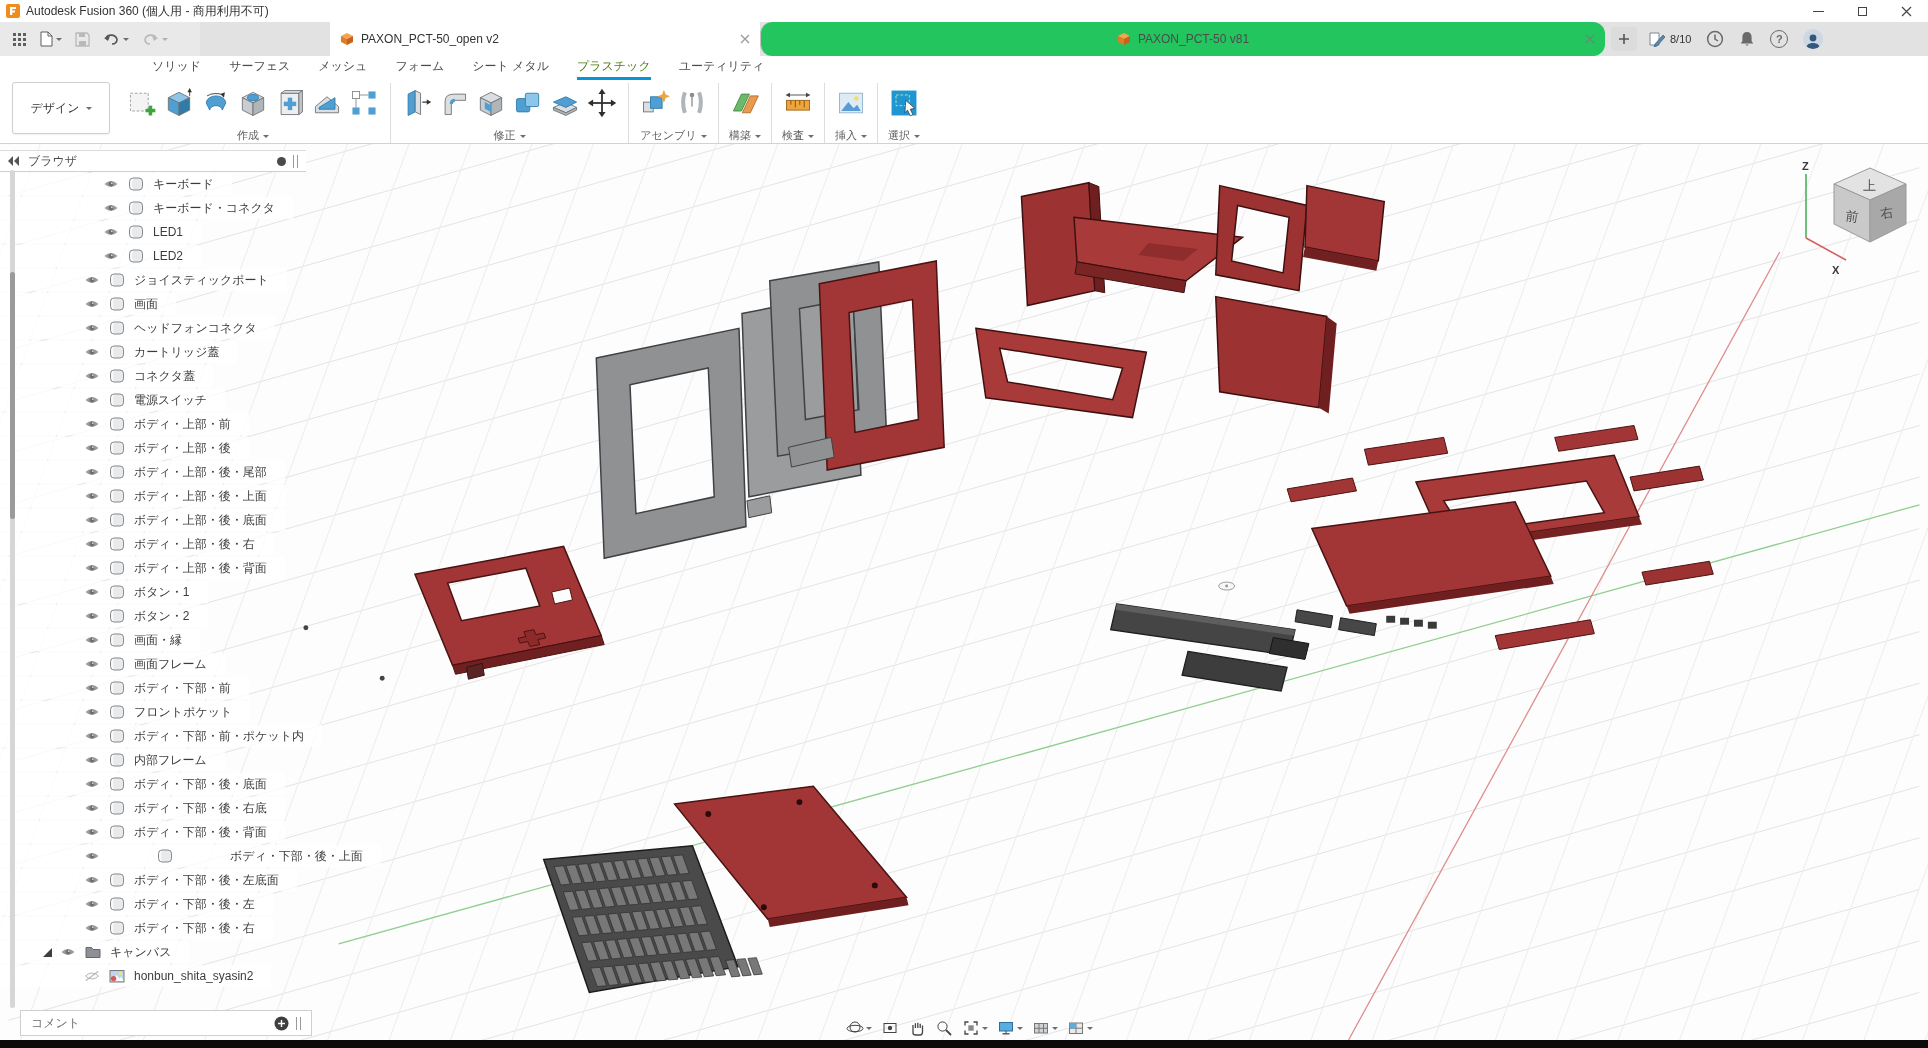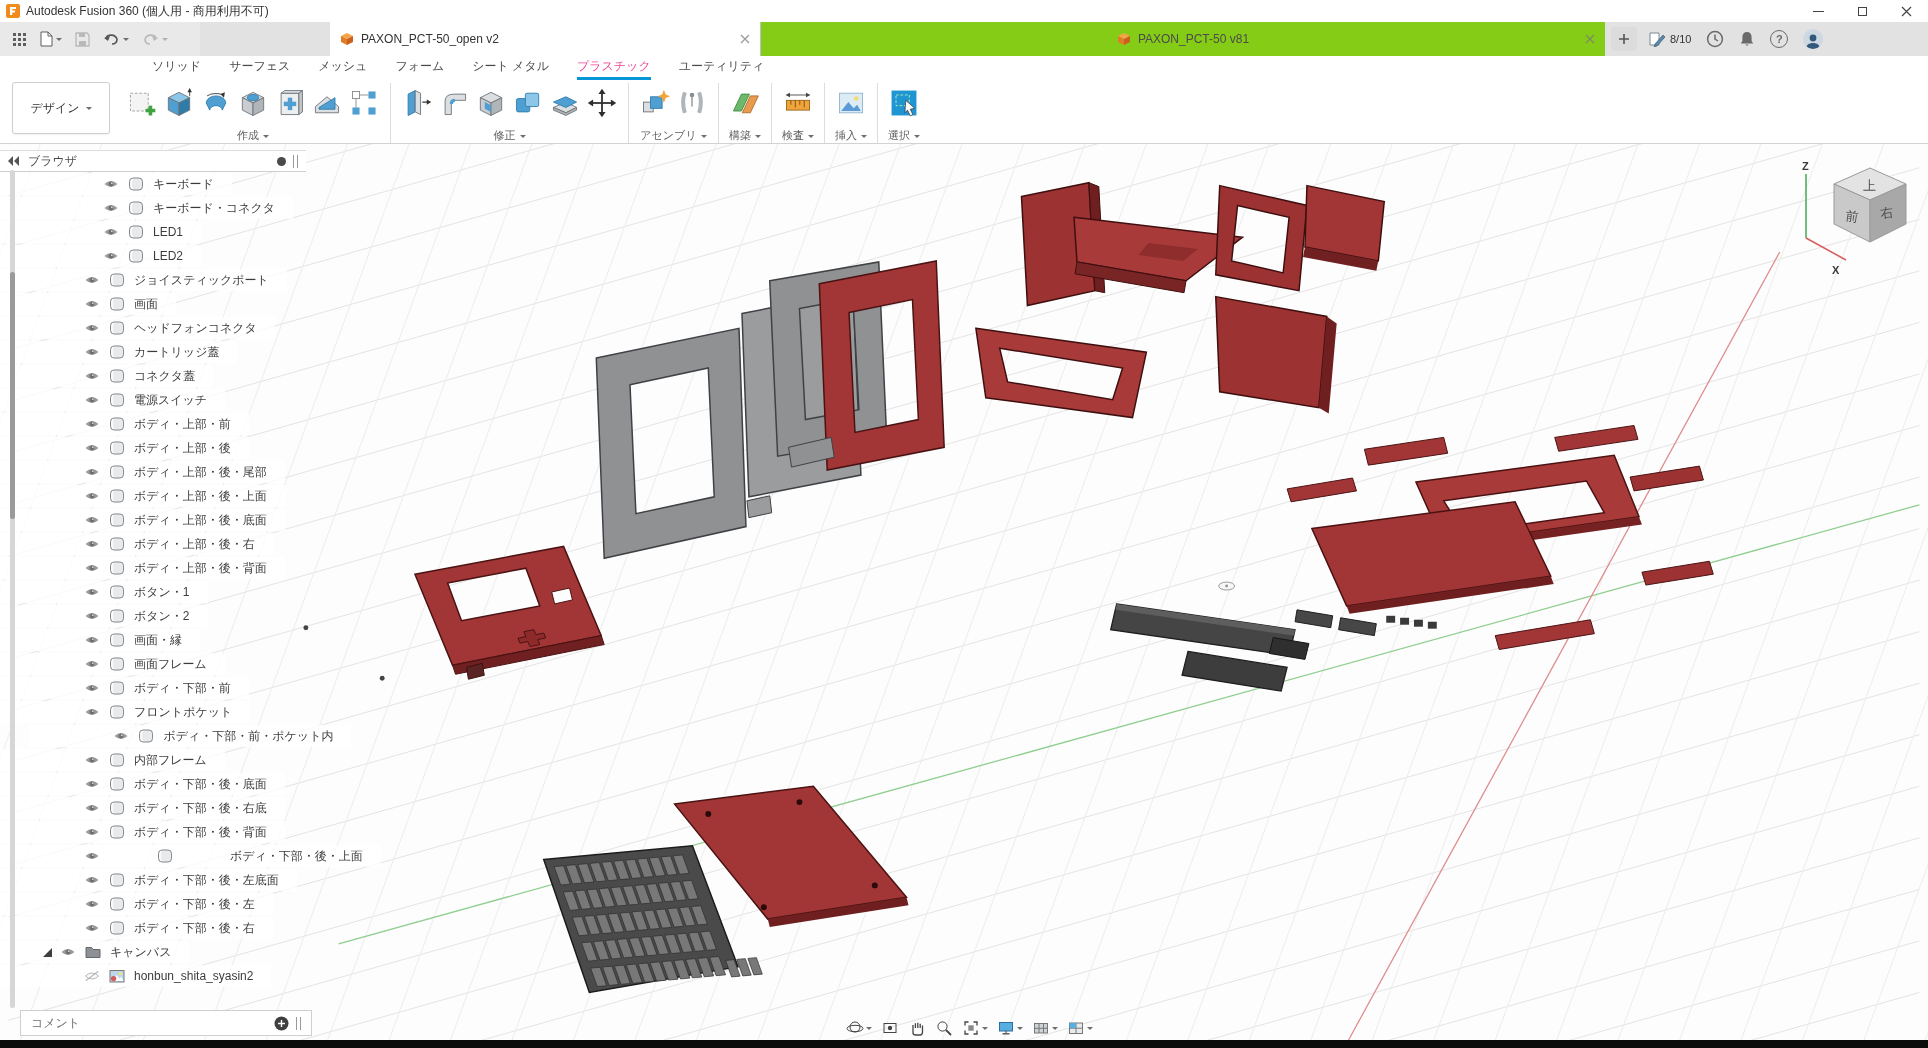--- a/index.html
+++ b/index.html
@@ -20,39 +20,39 @@
   
   #tabstrip { position:absolute; top:22px; left:0; right:0; height:34px; background:#e2e2e2;
     display:flex; align-items:stretch; z-index:49; }
   .appbar-icons { width:200px; background:#e9e9e9; display:flex; align-items:center; gap:13px; padding-left:12px; flex:none; }
   .appbar-btn { display:flex; align-items:center; gap:3px; color:#5f5f5f; }
   .caret-sm { width:0; height:0; border:3.5px solid transparent; border-top-color:#6e6e6e; margin-top:4px; display:inline-block; }
   .caret-dim { border-top-color:#b0b0b0; }
   #doc-tabs { display:flex; align-items:stretch; margin-left:130px; flex:none; }
   .doc-tab { display:flex; align-items:center; padding:0 10px; position:relative; cursor:default; }
   .doc-tab.active { background:#ffffff; width:430px; }
-  .doc-tab.inactive { background:#84cc16; width:845px; border-left:1px solid #c2c2c2; justify-content:center; }
+  .doc-tab.inactive { background:#22c55e; width:845px; border-left:1px solid #c2c2c2; justify-content:center;border-radius:12px; }
   .dt-label { font-size:12px; color:#333; margin-left:7px; white-space:nowrap; }
   .doc-tab.inactive .dt-label { color:#4c4c4c; }
   .doc-tab.active .dt-close { margin-left:auto; }
   .doc-tab.inactive .dt-close { position:absolute; right:10px; }
   .dt-close { opacity:.75; display:flex; }
   .plus-btn { width:26px; height:24px; background:#dcdcdc; border-radius:3px; margin:5px 0 0 6px;
     display:flex; align-items:center; justify-content:center; flex:none; }
   .strip-right { display:flex; align-items:center; gap:15px; margin-left:12px; }
   .job-status { display:flex; align-items:center; gap:4px; font-size:11px; color:#333; }
   .round-ic { display:flex; align-items:center; }
   .avatar { width:20px; height:20px; border-radius:50%; background:#cdd8e3; display:flex; align-items:flex-end; justify-content:center; overflow:hidden; }
 
   
   #ribbon { position:absolute; top:56px; left:0; right:0; height:88px; background:#fff;
     border-bottom:1px solid #d2d2d2; z-index:48; }
   .ribbon-tabs { display:flex; gap:28px; padding-left:152px; height:24px; align-items:flex-end; }
   .rtab { font-size:12px; color:#4a4a4a; padding-bottom:5px; cursor:default; }
-  .rtab.active { color:#ec4899; border-bottom:3px solid #0696d7; padding-bottom:2px; }
+  .rtab.active { color:#4d7c0f; border-bottom:3px solid #0696d7; padding-bottom:2px; }
   .ribbon-body { display:flex; align-items:flex-start; padding-left:12px; margin-top:2px; }
   .modebox { width:98px; height:52px; border:1px solid #cfcfcf; border-radius:3px; background:#fff;
     display:flex; align-items:center; justify-content:center; gap:6px; font-size:12px; color:#333; margin-right:10px; box-shadow:0 1px 2px rgba(0,0,0,.06); }
   .tool-group { display:flex; flex-direction:column; align-items:center; padding:0 5px; }
   .tools { display:flex; gap:3px; height:42px; align-items:center; }
   .tool { width:34px; height:34px; display:flex; align-items:center; justify-content:center; }
   .glabel { font-size:11px; color:#5e5e5e; margin-top:4px; display:flex; align-items:center; gap:4px; }
   .vsep { width:1px; background:#dddddd; height:60px; margin:1px 4px 0; }
 
   
@@ -1064,21 +1064,21 @@
             </svg>
           </span>
           <span style="display:flex">
             <svg width="16" height="16" viewBox="0 0 16 16">
               <rect x="1.5" y="2" width="13" height="12" rx="3.5" fill="#e9eaeb" stroke="#84898e"></rect>
               <path d="M4.5,3 Q3,4.5 3,8 Q3,11.5 4.5,13" fill="none" stroke="#fff" stroke-width="1.5" opacity="0.9"></path>
             </svg>
           </span>
           <span class="blabel">フロントポケット</span>
         </div></div>
-      <div style="height: 24px; text-align: center;"><div class="brow" style="padding-left: 84px;">
+      <div style="height: 24px;"><div class="brow" style="padding-left: 84px;">
           <span class="eye">
             <svg width="16" height="12" viewBox="0 0 16 12">
               <path d="M1.5,6 Q8,0 14.5,6 Q8,12 1.5,6 Z" fill="#9b9b9b"></path>
               <circle cx="8" cy="6" r="2.4" fill="#6e6e6e"></circle>
               <circle cx="8.8" cy="5.2" r="0.9" fill="#fff" opacity="0.7"></circle>
             </svg>
           </span>
           <span style="display:flex">
             <svg width="16" height="16" viewBox="0 0 16 16">
               <rect x="1.5" y="2" width="13" height="12" rx="3.5" fill="#e9eaeb" stroke="#84898e"></rect>

